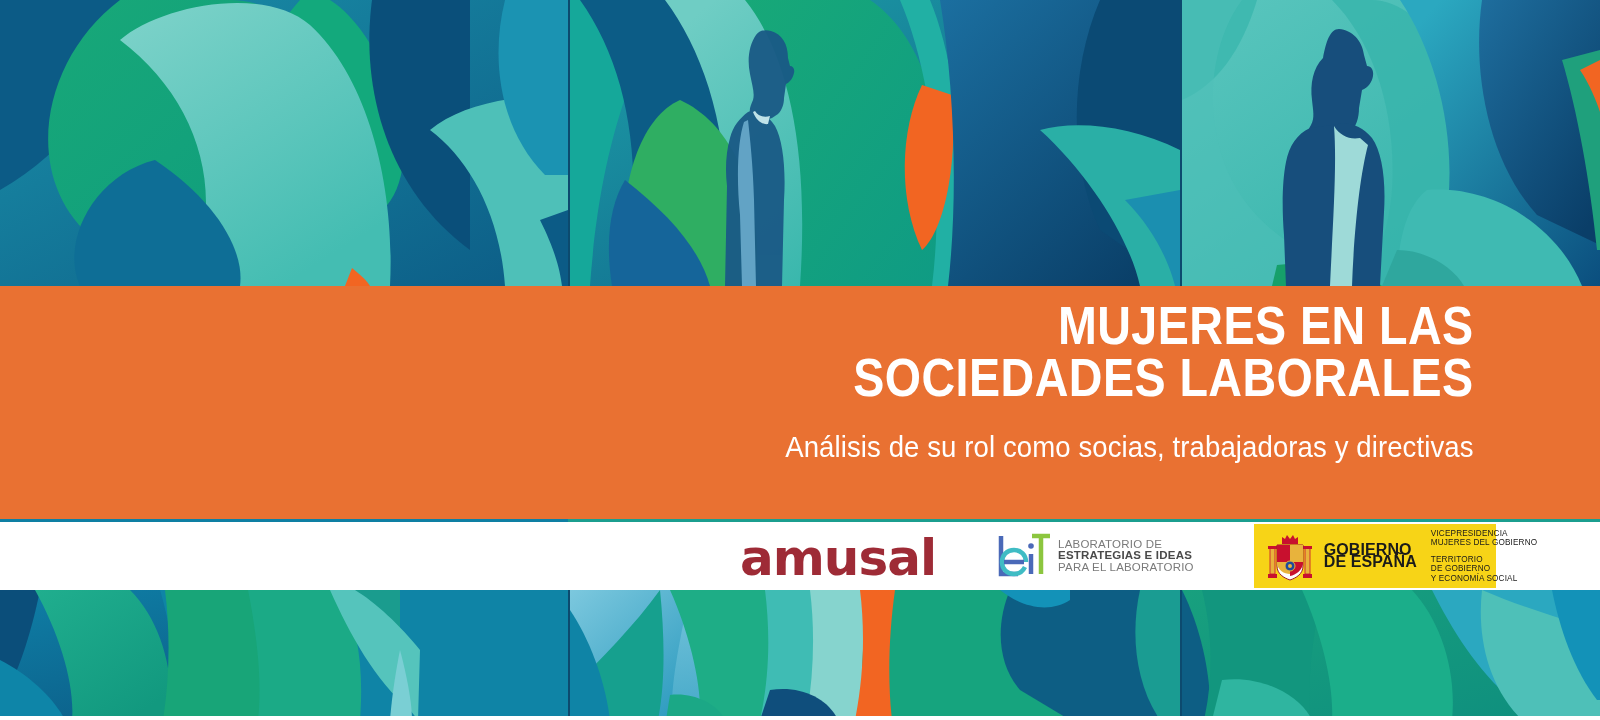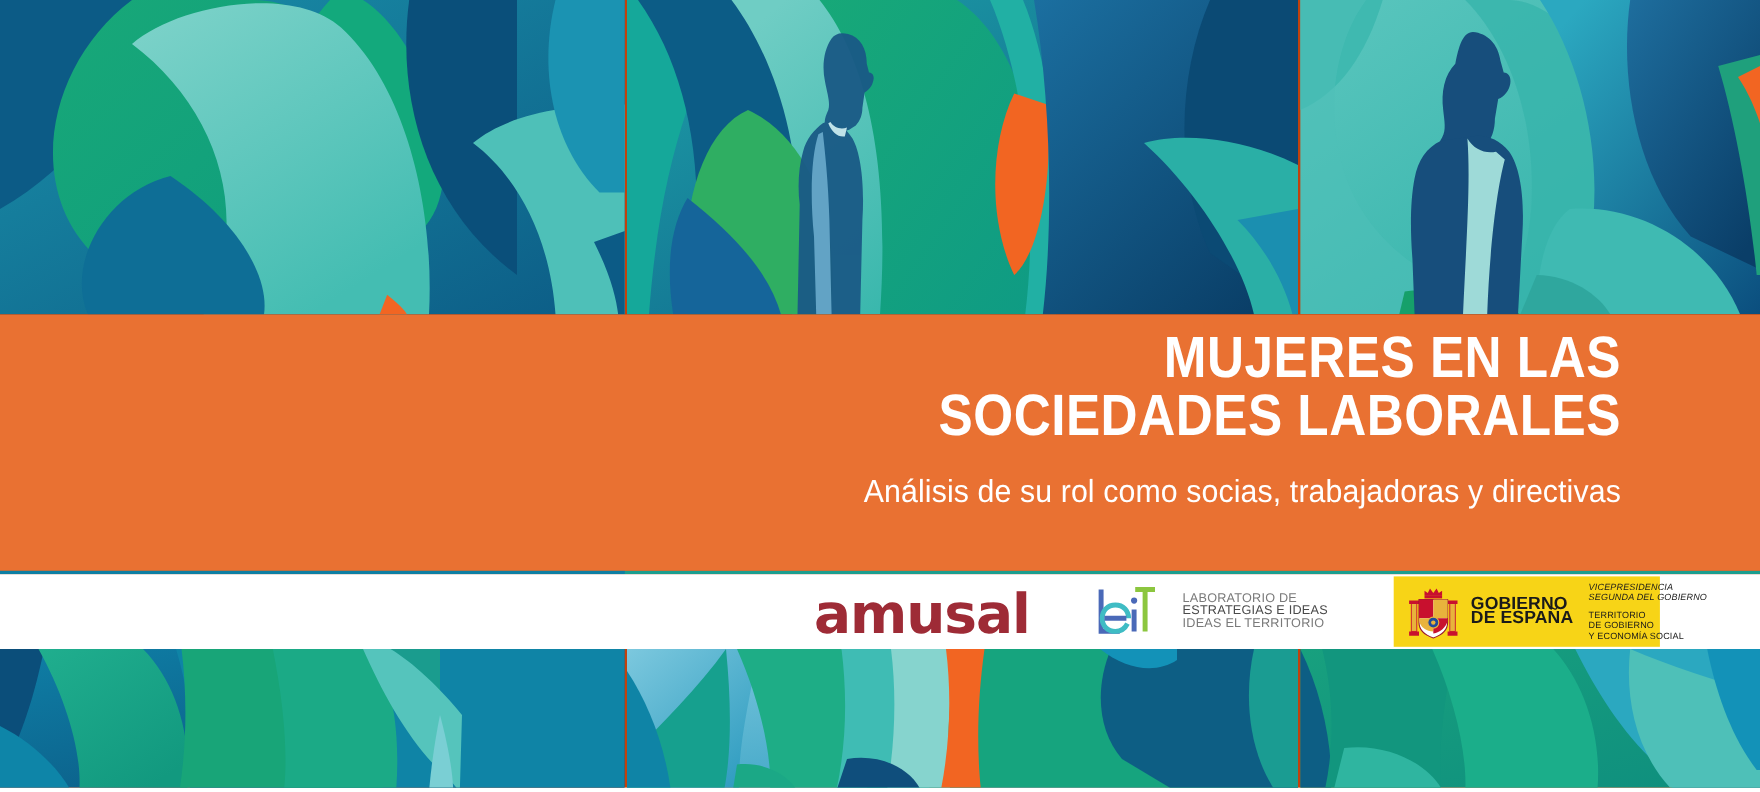--- a/index.html
+++ b/index.html
@@ -2,21 +2,21 @@
 <html><head>
 <meta charset="utf-8">
 <style>
   * { margin:0; padding:0; box-sizing:border-box; }
   html,body { background:#ffffff; }
   body {
     width:1600px; height:720px;
     font-family:"Liberation Sans", sans-serif;
     overflow:hidden; position:relative;
   }
-  .cover { position:relative; width:1600px; height:716px; background:#c2410c; overflow:hidden; }
+  .cover { position:relative; width:1600px; height:716px; background:#0c4a6e; overflow:hidden; }
 
   
   .art-top    { position:absolute; left:0; top:0;    width:1600px; height:286px; overflow:hidden; }
   .art-bottom { position:absolute; left:0; top:590px;width:1600px; height:130px; overflow:hidden; }
 
   .panel { position:absolute; top:0; height:100%; overflow:hidden; }
   .p1 { left:0px;    width:568px; }
   .p2 { left:570px;  width:610px; }
   .p3 { left:1182px; width:418px; }
 
@@ -78,47 +78,47 @@
     letter-spacing:-1px;
     line-height:1;
     position:relative;
     top:2px;
   }
 
   
   .leit { display:flex; align-items:center; margin-left:58px; }
   .leit-mark { width:58px; height:56px; }
   .leit-text {
-    margin-left:23px;
+    margin-left:6px;
     color:#6E6E6E;
     line-height:11.5px;
     letter-spacing:0.2px;
   }
   .leit-l1 { font-size:11.5px; color:#7a7a7a; }
-  .leit-l2 { font-size:11.5px; font-weight:normal; color:#4a4a4a; }
+  .leit-l2 { font-size:11.5px; font-weight:bold; color:#4a4a4a; }
   .leit-l3 { font-size:11.5px; color:#7a7a7a; }
 
   
   .gob {
     margin-left:60px;
     background:#F7D417;
     width:242px; height:64px;
     display:flex; align-items:center;
   }
   .gob-shield { width:52px; height:56px; margin-left:10px; flex:none; }
   .gob-txt {
     margin-left:8px; font-size:16px; font-weight:bold;
     color:#1a1a1a; line-height:12px; letter-spacing:0.1px;
     white-space:nowrap;
   }
   .gob-right {
     margin-left:14px; font-size:8.2px; color:#1a1a1a;
     line-height:9.6px; letter-spacing:0.15px; white-space:nowrap;
   }
-  .gob-right .blk { margin-bottom:7px;font-style:italic; }
+  .gob-right .blk { margin-bottom:7px; }
 </style>
 </head>
 <body>
 
 <div class="cover">
 
   <div class="art-top">
 
     <div class="panel p1">
       <svg viewBox="0 0 568 286" preserveAspectRatio="none">
@@ -261,21 +261,21 @@
             <path d="M37 26 L37 46" fill="none" stroke="#4A69B8" stroke-width="4.5"></path>
             <circle cx="37" cy="18" r="2.8" fill="#4A69B8"></circle>
 
             <path d="M38 8 L56 8" fill="none" stroke="#8CC63F" stroke-width="4.5"></path>
             <path d="M47 8 L47 46" fill="none" stroke="#8CC63F" stroke-width="4.5"></path>
           </svg>
         </span>
         <span class="leit-text">
           <div class="leit-l1">LABORATORIO DE</div>
           <div class="leit-l2">ESTRATEGIAS E IDEAS</div>
-          <div class="leit-l3">IDEAS EL TERRITORIO</div>
+          <div class="leit-l3">PARA EL LABORATORIO</div>
         </span>
       </div>
 
       <div class="gob">
         <span class="gob-shield">
           <svg viewBox="0 0 52 56" width="52" height="56">
 
             <path d="M18 13 L18 9 L21 11 L23 7 L26 11 L29 7 L31 11 L34 9 L34 13 Z" fill="#C8102E"></path>
             <rect x="18" y="13" width="16" height="3" fill="#C8102E"></rect>
 
@@ -295,21 +295,21 @@
             <circle cx="26" cy="38" r="2" fill="#E8B33C"></circle>
           </svg>
         </span>
         <span class="gob-txt">
           <div>GOBIERNO</div>
           <div>DE ESPAÑA</div>
         </span>
         <span class="gob-right">
           <div class="blk">
             <div>VICEPRESIDENCIA</div>
-            <div>SEGUNDA DEL GOBIERNO</div>
+            <div>MUJERES DEL GOBIERNO</div>
           </div>
           <div>
             <div>TERRITORIO</div>
             <div>DE GOBIERNO</div>
             <div>Y ECONOMÍA SOCIAL</div>
           </div>
         </span>
       </div>
 
     </div>

